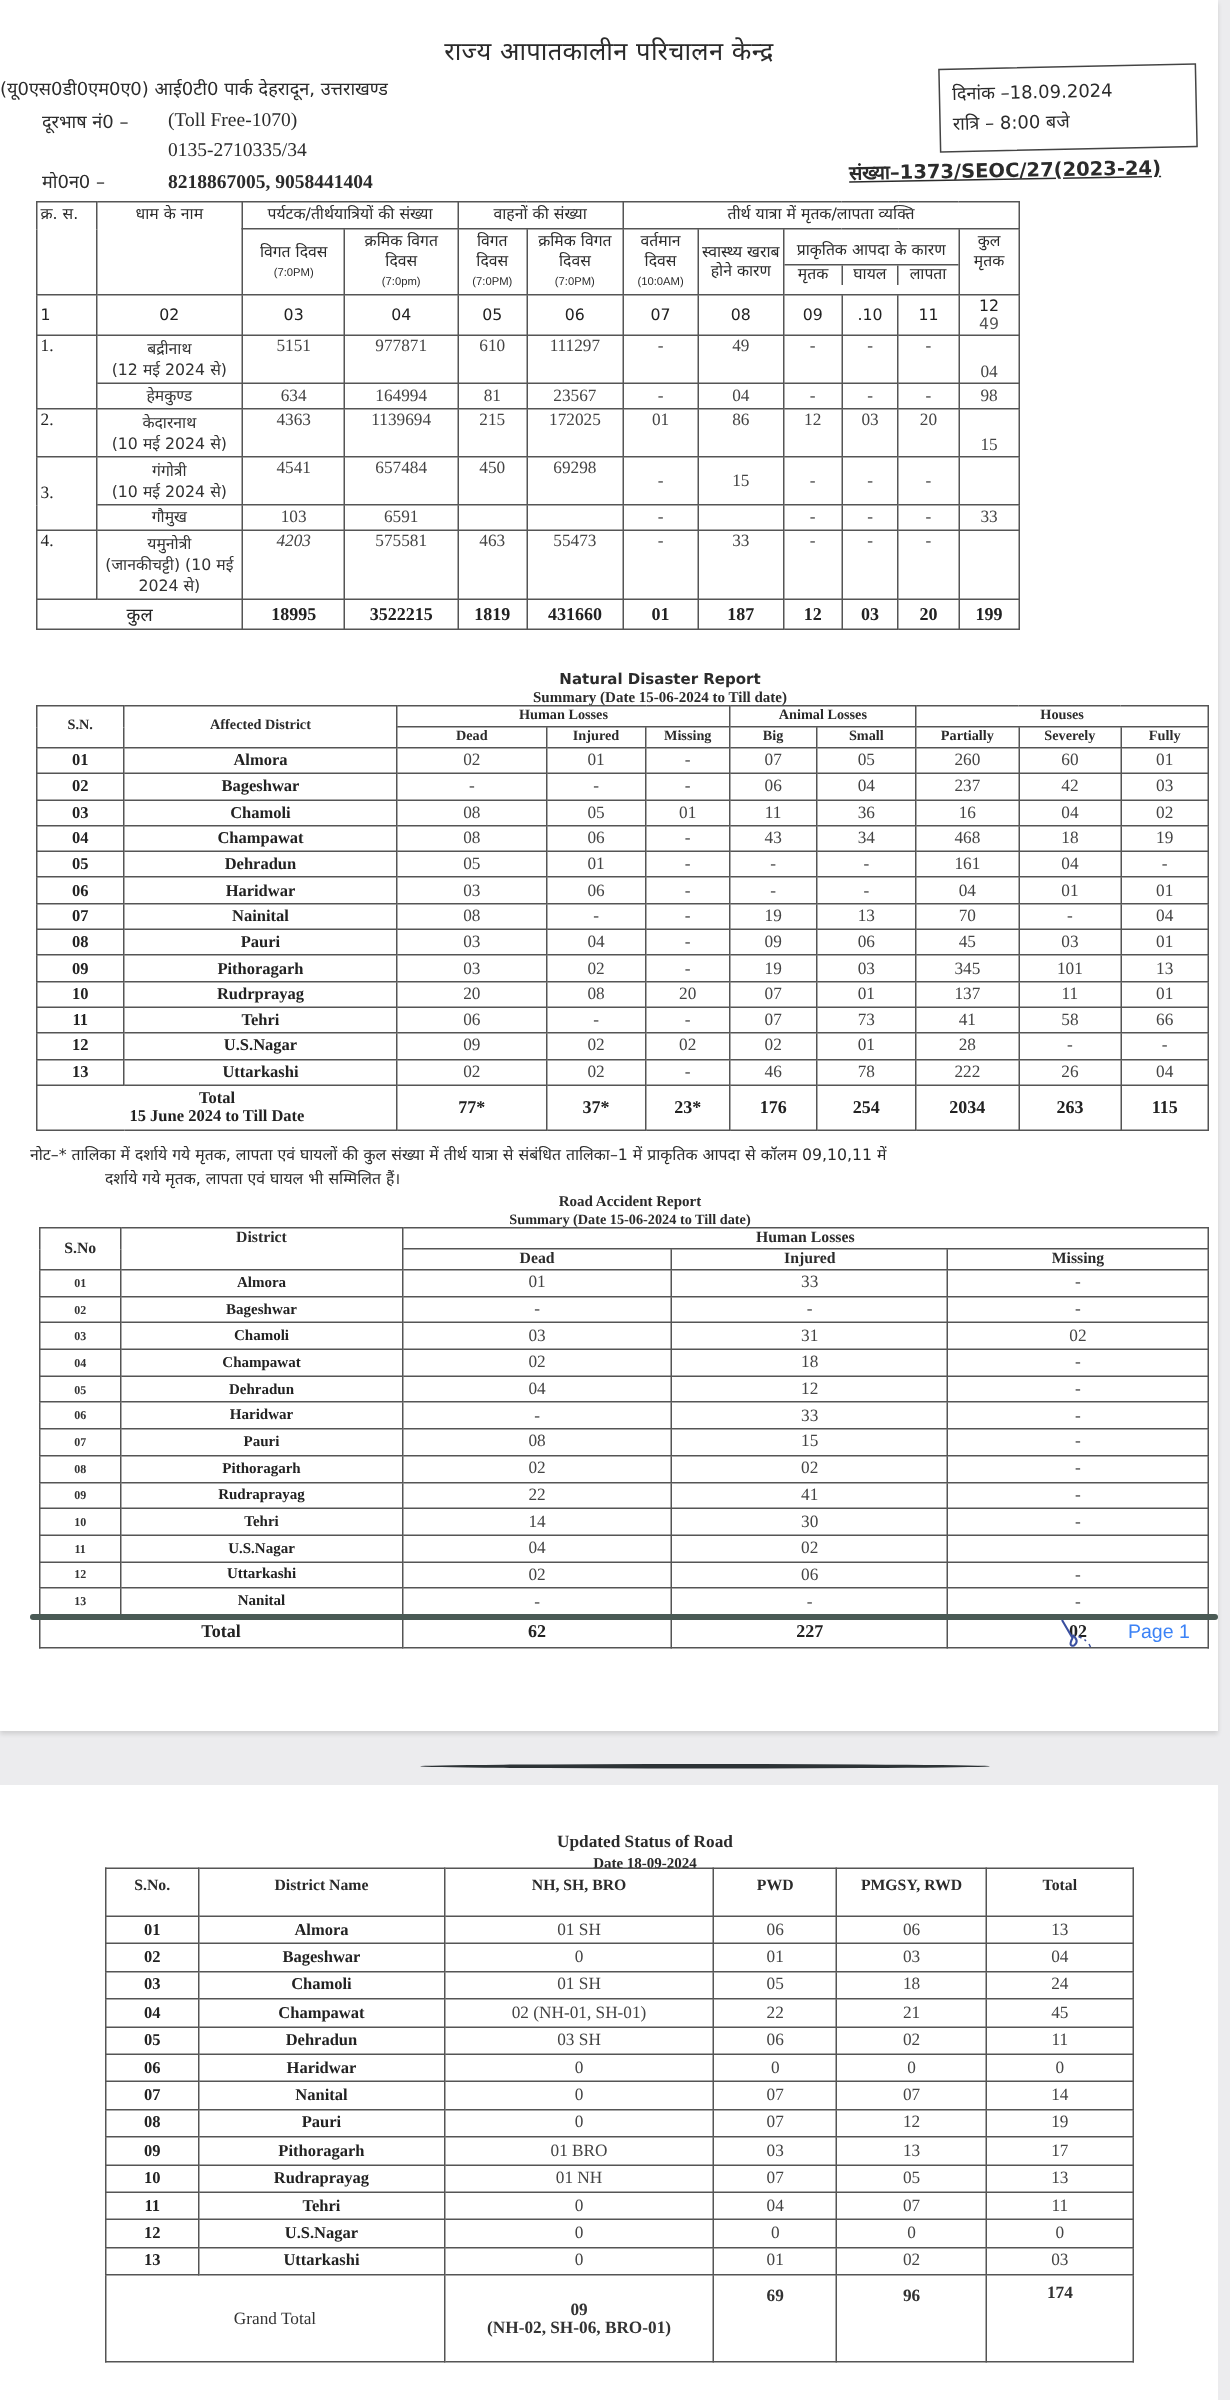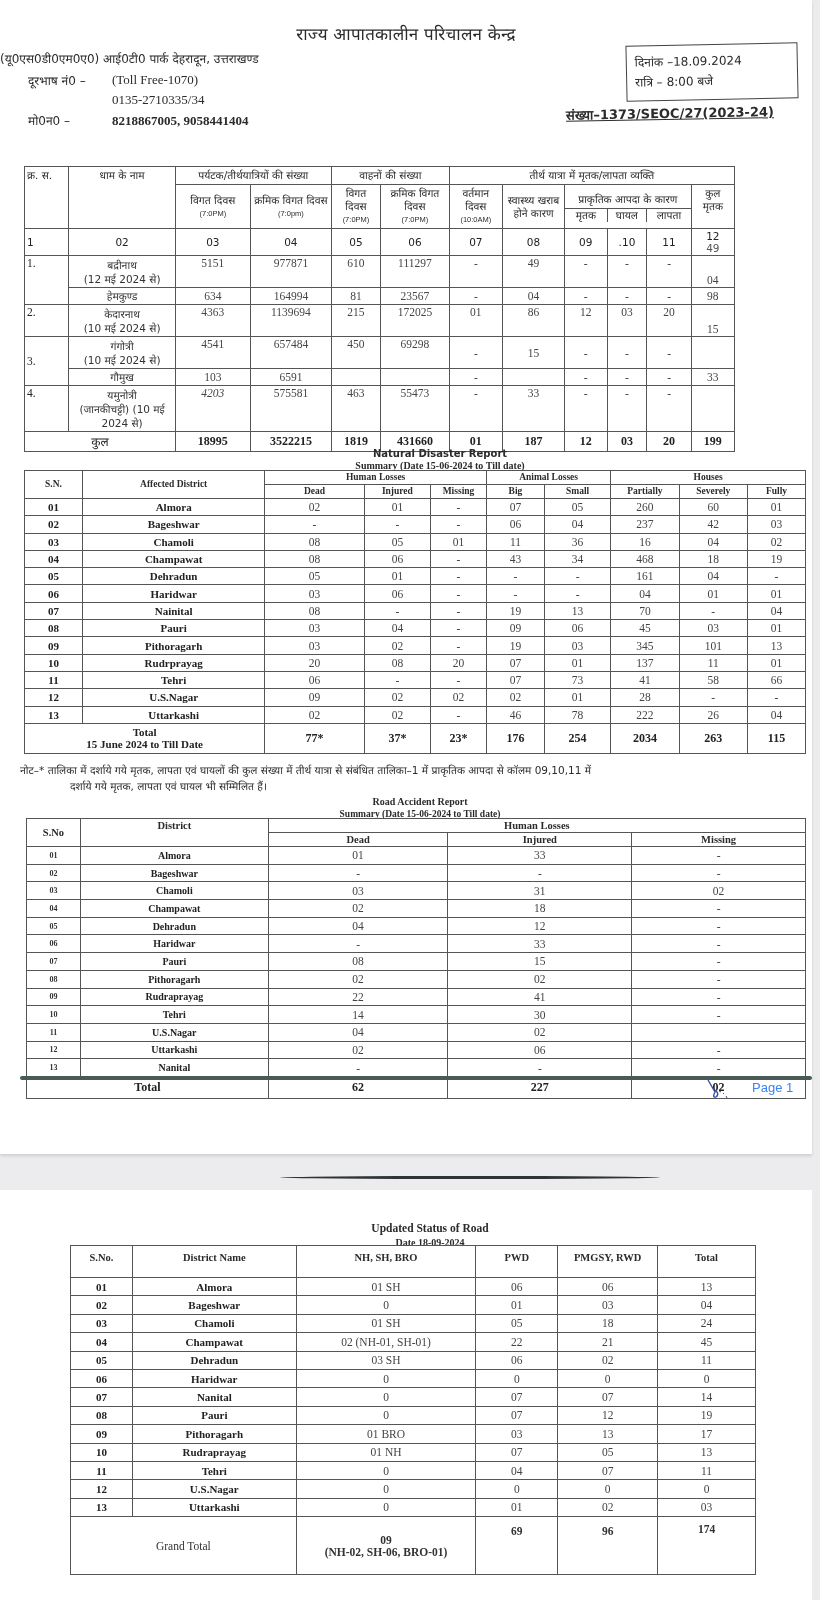--- a/index.html
+++ b/index.html
@@ -18,21 +18,21 @@
   .mob-label { position: absolute; left: 28px; top: 112px; font-size: 12px; font-family: "DejaVu Sans", sans-serif; }
   .mob-val { position: absolute; left: 112px; top: 113px; font-size: 13px; font-weight: bold; }
   .datebox { position: absolute; left: 626px; top: 44px; width: 172px; height: 56px; border: 1px solid #444; padding: 6px 8px; font-family: "DejaVu Sans", sans-serif; font-size: 12px; transform: rotate(-1.2deg); }
   .datebox div { line-height: 20px; }
   .refno { position: absolute; left: 566px; top: 104px; font-size: 13px; font-weight: bold; text-decoration: underline; font-family: "DejaVu Sans", sans-serif; transform: rotate(-1deg); }
 
   table { border-collapse: collapse; position: absolute; }
   td, th { border: 1px solid #555; text-align: center; vertical-align: middle; font-weight: normal; }
 
   
-  .t1 { left: 24px; top: 134px; width: 711px; font-size: 11px; margin-top: 32px; }
+  .t1 { left: 24px; top: 134px; width: 656px; font-size: 11px; }
   .t1 th { font-family: "DejaVu Sans", sans-serif; font-size: 10.5px; line-height: 13px; padding: 2px; }
   .t1 th small { font-size: 7.5px; font-family: "Liberation Sans", sans-serif; display: block; }
   .t1 td { padding: 1px 2px; color: #444; font-size: 11.5px; }
   .t1 td.nm { font-family: "DejaVu Sans", sans-serif; font-size: 10.5px; line-height: 14px; color: #333; }
   .t1 tr.idx td { font-family: "DejaVu Sans", sans-serif; font-size: 10.5px; color: #222; }
   .t1 tr.tot td { font-weight: bold; color: #222; font-size: 12px; }
 
   
   .nd-title { position: absolute; left: 250px; width: 380px; top: 448px; text-align: center; font-family: "DejaVu Sans", sans-serif; font-size: 10px; font-weight: bold; }
   .nd-sub { position: absolute; left: 250px; width: 380px; top: 460px; text-align: center; font-size: 10px; font-weight: bold; }

